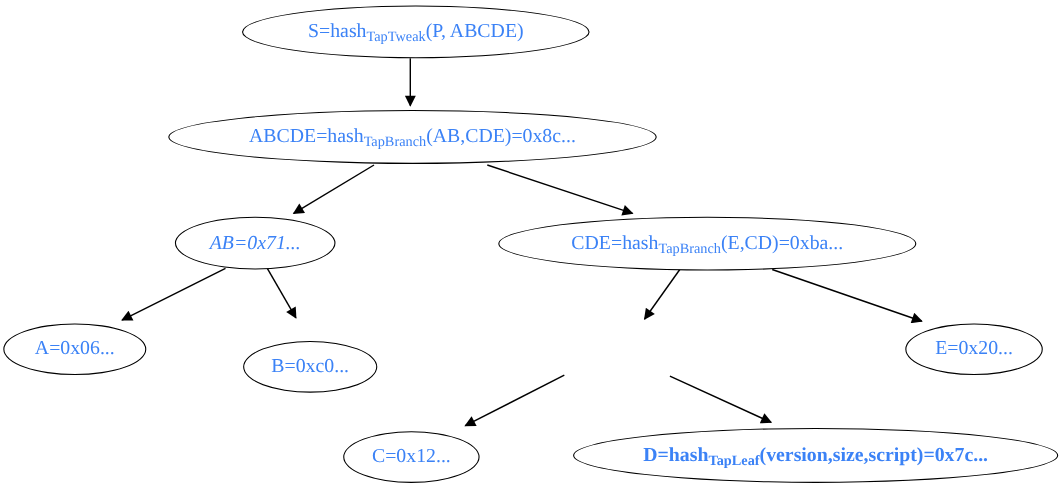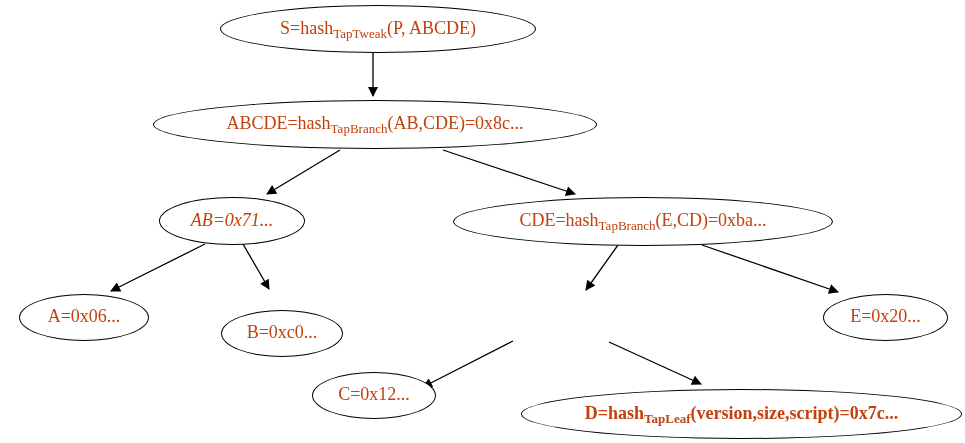--- a/index.html
+++ b/index.html
@@ -1,21 +1,21 @@
 <!DOCTYPE html>
 <html><head>
 <meta charset="utf-8">
 <style>
   html, body { margin: 0; padding: 0; background: #ffffff; }
   .canvas {
     position: relative;
     width: 965px;
     height: 443px;
     background: #ffffff;
-    color: #c2410c;
+    color: #3b82f6;
     font-family: "Liberation Serif", "DejaVu Serif", serif;
     overflow: hidden;
   }
   .edges {
     position: absolute;
     left: 0;
     top: 0;
     width: 965px;
     height: 443px;
   }
@@ -75,34 +75,34 @@
   </div>
 
   <div class="node" style="left:159px; top:197px; width:146px; height:48px;font-style:italic;">
     <span class="lbl"><span>AB=0x71...</span><span class="subscript"></span><span></span></span>
   </div>
 
   <div class="node" style="left:453px; top:197px; width:380px; height:49px;">
     <span class="lbl"><span>CDE=hash</span><span class="subscript">TapBranch</span><span>(E,CD)=0xba...</span></span>
   </div>
 
-  <div class="node" style="left:19px; top:294px; width:130px; height:47px;">
+  <div class="node" style="left:3px; top:294px; width:130px; height:47px;">
     <span class="lbl"><span>A=0x06...</span><span class="subscript"></span><span></span></span>
   </div>
 
   <div class="node" style="left:221px; top:310px; width:122px; height:47px;text-align:center;">
     <span class="lbl"><span>B=0xc0...</span><span class="subscript"></span><span></span></span>
   </div>
 
 
   <div class="node" style="left:823px; top:294px; width:125px; height:47px;">
     <span class="lbl"><span>E=0x20...</span><span class="subscript"></span><span></span></span>
   </div>
 
-  <div class="node" style="left:312px; top:372px; width:124px; height:47px;">
+  <div class="node" style="left:312px; top:392px; width:124px; height:47px;">
     <span class="lbl"><span>C=0x12...</span><span class="subscript"></span><span></span></span>
   </div>
 
   <div class="node" style="left:521px; top:389px; width:441px; height:50px;font-weight:bold;">
     <span class="lbl"><span>D=hash</span><span class="subscript">TapLeaf</span><span>(version,size,script)=0x7c...</span></span>
   </div>
 
 </div>
 
 </body></html>

